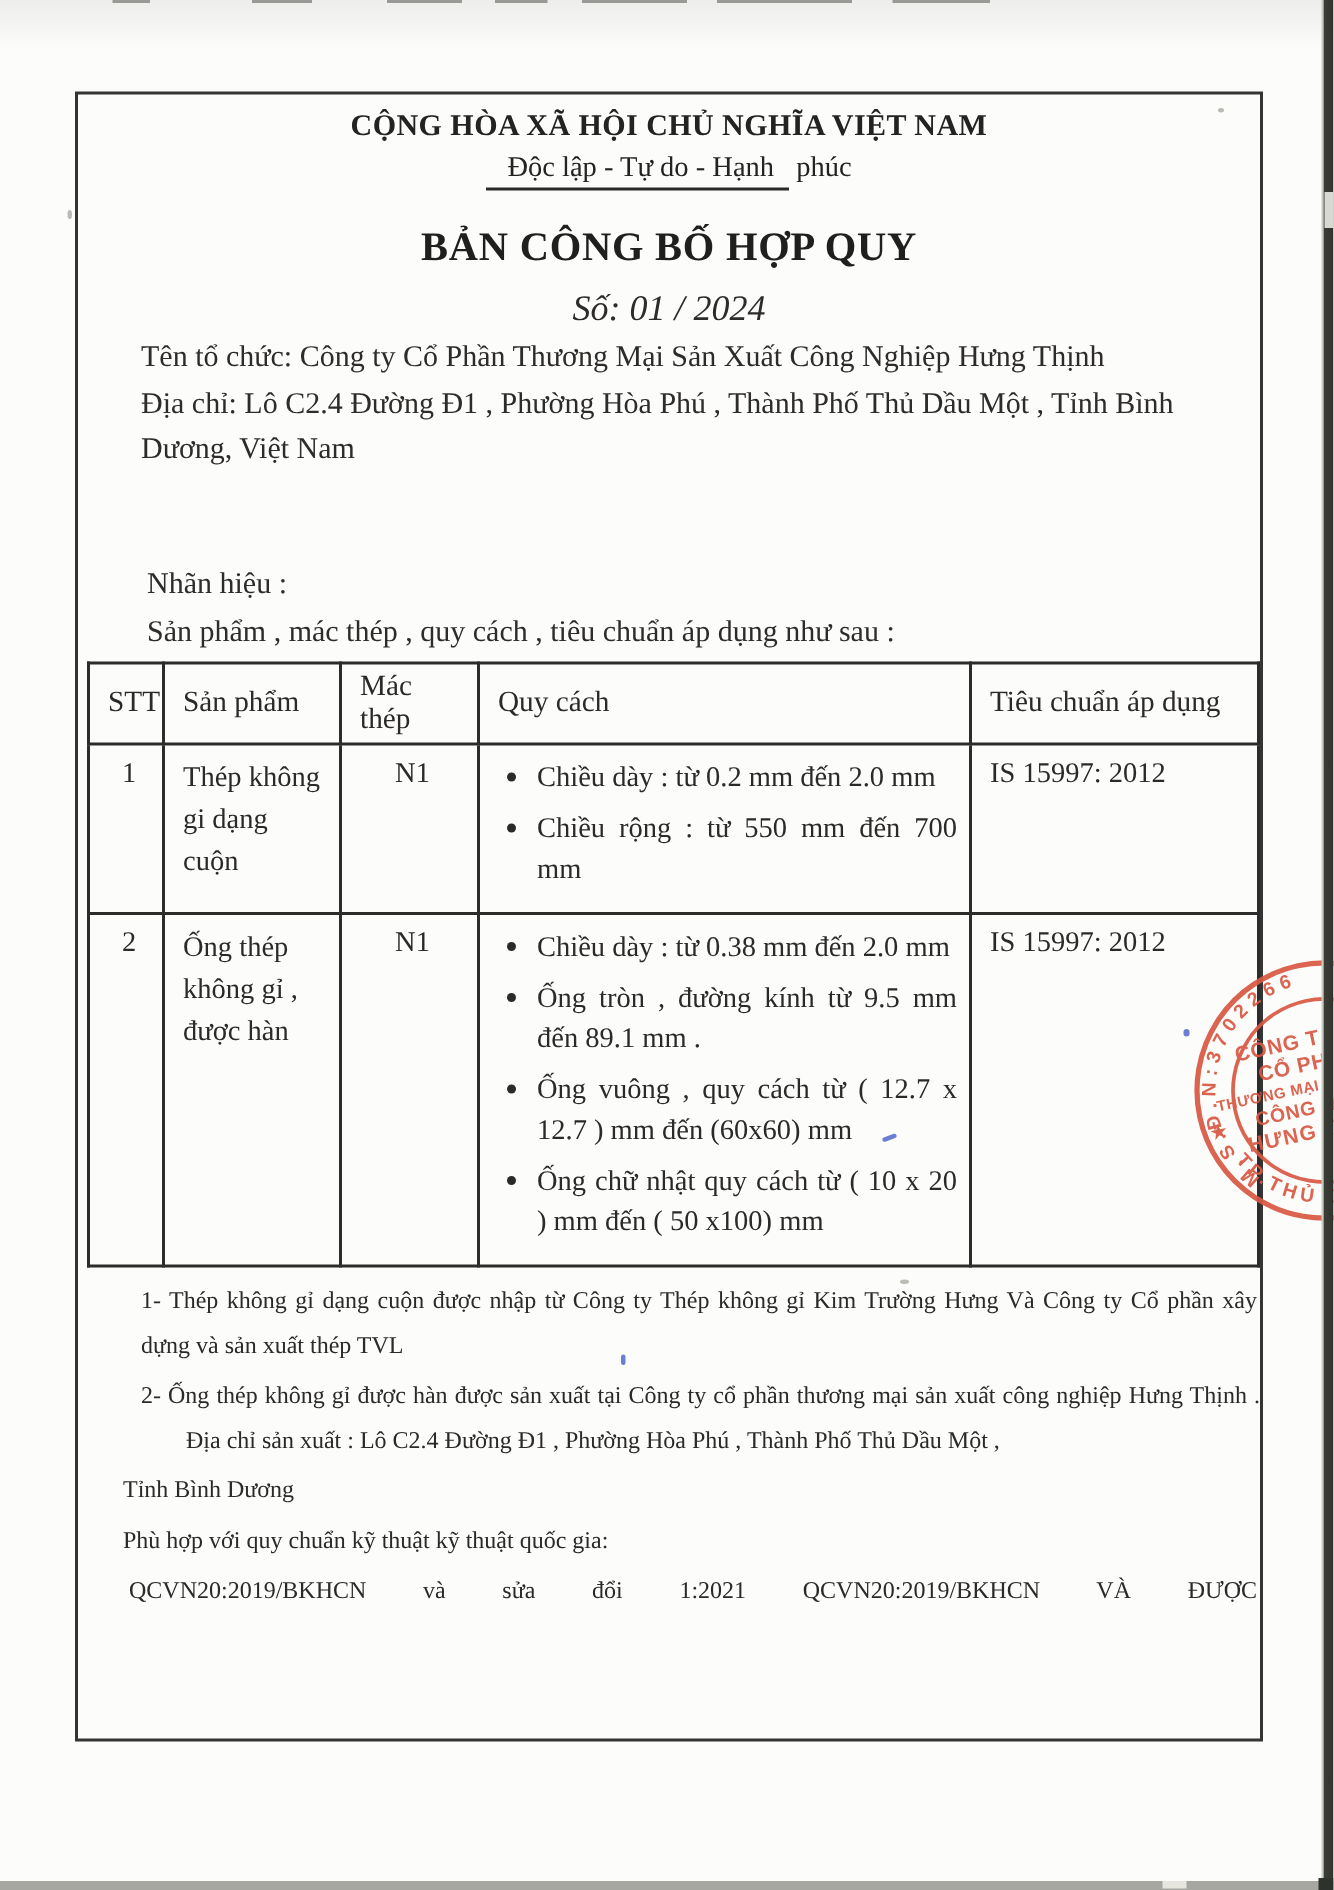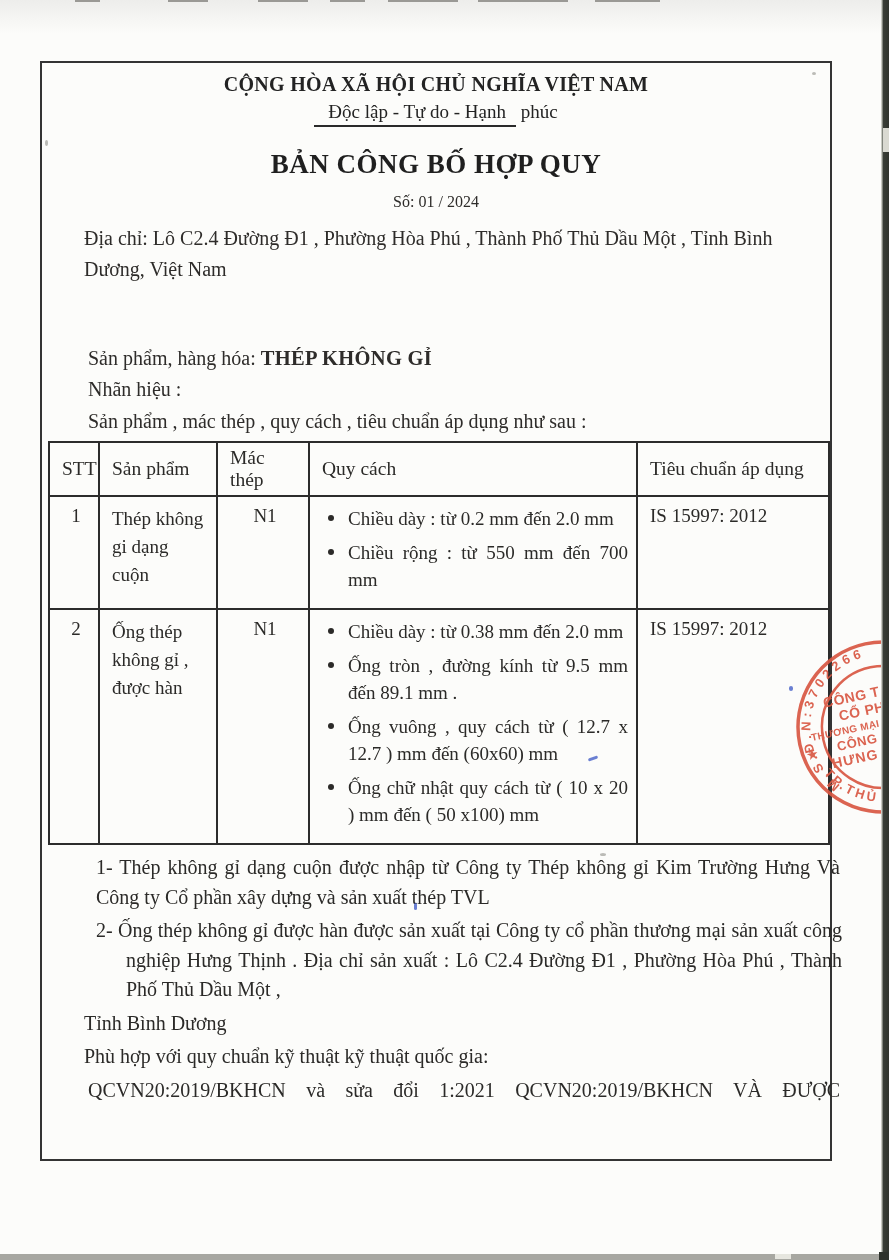--- a/index.html
+++ b/index.html
@@ -13,31 +13,31 @@
     background:linear-gradient(#ededeb,rgba(252,252,250,0));}
   .top-mark{position:absolute;top:0;height:2px;background:#55544f;opacity:.55;}
   .edge-right{position:absolute;right:0;top:0;width:8px;height:100%;
     background:linear-gradient(to right,#c9cbc3 0,#c9cbc3 1px,#3a3e37 2px,#30342d 8px);z-index:50;}
   .edge-right-notch{position:absolute;right:0;top:128px;width:6px;height:24px;background:#d9d9d1;z-index:51;}
   .edge-bottom{position:absolute;left:0;bottom:0;width:100%;height:6px;background:#a7a7a1;z-index:50;}
   .edge-bottom-light{position:absolute;left:775px;bottom:1px;width:16px;height:5px;background:#e6e6df;z-index:51;}
   .edge-corner{position:absolute;right:0;bottom:0;width:10px;height:8px;background:#2e322c;z-index:52;}
 
   .border-box{
-    position:absolute;left:40px;top:61px;width:792px;height:1100px;
+    position:absolute;left:50px;top:61px;width:792px;height:1100px;
     border:2px solid #343434;box-sizing:border-box;background:transparent;
   }
   .abs{position:absolute;}
   .center{width:100%;text-align:center;}
 
   .national-header{top:10px;font-weight:bold;font-size:20px;letter-spacing:.3px;color:#232323;}
   .motto{top:38px;font-weight:normal;font-size:19px;color:#232323;}
   .motto .u{border-bottom:2px solid #2a2a2a;padding:0 10px 3px 14px;}
   .doc-title{top:86px;font-weight:bold;font-size:27px;letter-spacing:.5px;color:#1f1f1f;}
-  .doc-number{top:130px;font-size:16px;}
+  .doc-number{top:130px;font-size:24px;font-style:italic;}
 
   .info{top:160px;left:42px;width:706px;font-size:20px;line-height:30.5px;}
   .product-line{top:284px;left:46px;font-size:20px;}
   .product-line b{font-size:20.5px;letter-spacing:.3px;}
   .brand-line{top:315px;left:46px;font-size:20px;}
   .table-intro{top:347px;left:46px;font-size:20px;}
 
   table.spec{
     position:absolute;top:378px;left:6px;width:780px;
     border-collapse:collapse;table-layout:fixed;font-size:19px;color:#2b2a28;
@@ -48,21 +48,21 @@
   }
   table.spec th{height:28px;font-size:19.5px;vertical-align:middle;padding-top:4px;padding-bottom:4px;}
   col.c-stt{width:50px}col.c-sp{width:118px}col.c-mt{width:92px}col.c-qc{width:328px}col.c-tc{width:192px}
   .t-center{text-align:center !important;}
   td.cell-sp{text-align:justify;line-height:28px;}
   td.cell-qc{padding-left:20px;padding-right:10px;}
   .qc-item{display:flex;margin-bottom:7px;line-height:27px;}
   .qc-dot{width:6px;height:6px;border-radius:50%;background:#2b2a28;margin:10px 14px 0 6px;flex:none;}
   .qc-text{flex:1;text-align:justify;}
 
-  .notes{position:absolute;top:790px;left:0;width:788px;font-size:20px;line-height:29.5px;color:#2b2a28;padding-left:12px;}
+  .notes{position:absolute;top:790px;left:0;width:788px;font-size:16px;line-height:29.5px;color:#2b2a28;}
   .notes p{margin:0 0 4px 0;}
   .note-a{margin-left:42px !important;width:744px;text-align:justify;}
   .note-b{margin-left:42px !important;width:746px;text-align:justify;padding-left:30px;text-indent:-30px;box-sizing:border-box;}
   .note-c{margin-left:30px !important;}
   .note-d{margin-left:30px !important;margin-top:2px !important;}
   .note-e{margin-left:6px !important;width:780px;}
   .note-e .ln{display:block;text-align:justify;text-align-last:justify;}
   .note-e .ln1{text-indent:28px;}
 
   svg.stamp{position:absolute;left:753px;top:597px;z-index:10;opacity:.92;}
@@ -85,24 +85,24 @@
 
   <div class="abs center national-header">CỘNG HÒA XÃ HỘI CHỦ NGHĨA VIỆT NAM</div>
 
   <div class="abs center motto"><span class="u">Độc lập - Tự do - Hạnh</span><span> phúc</span></div>
 
   <div class="abs center doc-title">BẢN CÔNG BỐ HỢP QUY</div>
 
   <div class="abs center doc-number">Số: 01 / 2024</div>
 
   <div class="abs info">
+    <div>Tên tổ chức: Công ty Cổ Phần Thương Mại Sản Xuất Công Nghiệp Hưng Thịnh</div>
     <div>Địa chỉ: Lô C2.4 Đường Đ1 , Phường Hòa Phú , Thành Phố Thủ Dầu Một , Tỉnh Bình Dương, Việt Nam</div>
   </div>
 
-  <div class="abs product-line"><span>Sản phẩm, hàng hóa: </span><b>THÉP KHÔNG GỈ</b></div>
 
   <div class="abs brand-line">Nhãn hiệu :</div>
 
   <div class="abs table-intro">Sản phẩm , mác thép , quy cách , tiêu chuẩn áp dụng như sau :</div>
 
   <table class="spec">
     <colgroup>
         <col class="c-stt">
         <col class="c-sp">
         <col class="c-mt">

